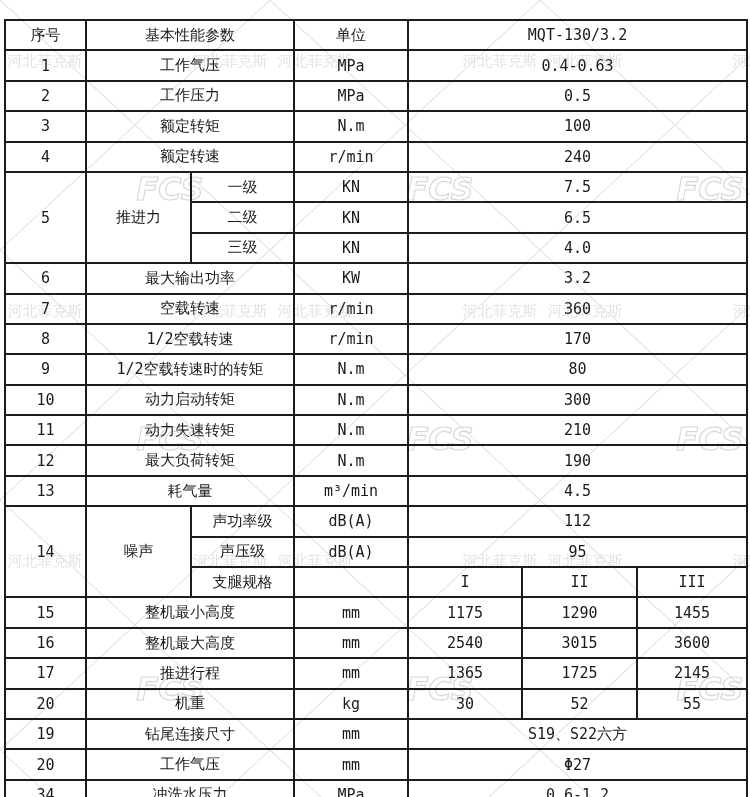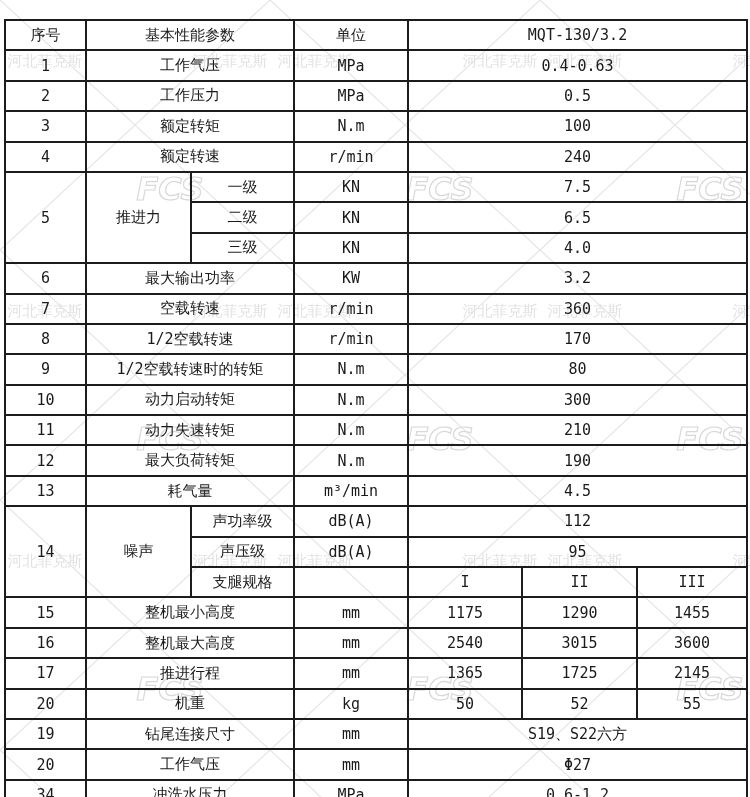--- a/index.html
+++ b/index.html
@@ -185,21 +185,21 @@
       <td colspan="2">推进行程</td>
       <td>mm</td>
       <td>1365</td>
       <td>1725</td>
       <td>2145</td>
     </tr>
     <tr>
       <td>20</td>
       <td colspan="2">机重</td>
       <td>kg</td>
-      <td>50</td>
+      <td>30</td>
       <td>52</td>
       <td>55</td>
     </tr>
 
     <tr>
       <td>19</td>
       <td colspan="2">钻尾连接尺寸</td>
       <td>mm</td>
       <td colspan="3">S19、S22六方</td>
     </tr>

